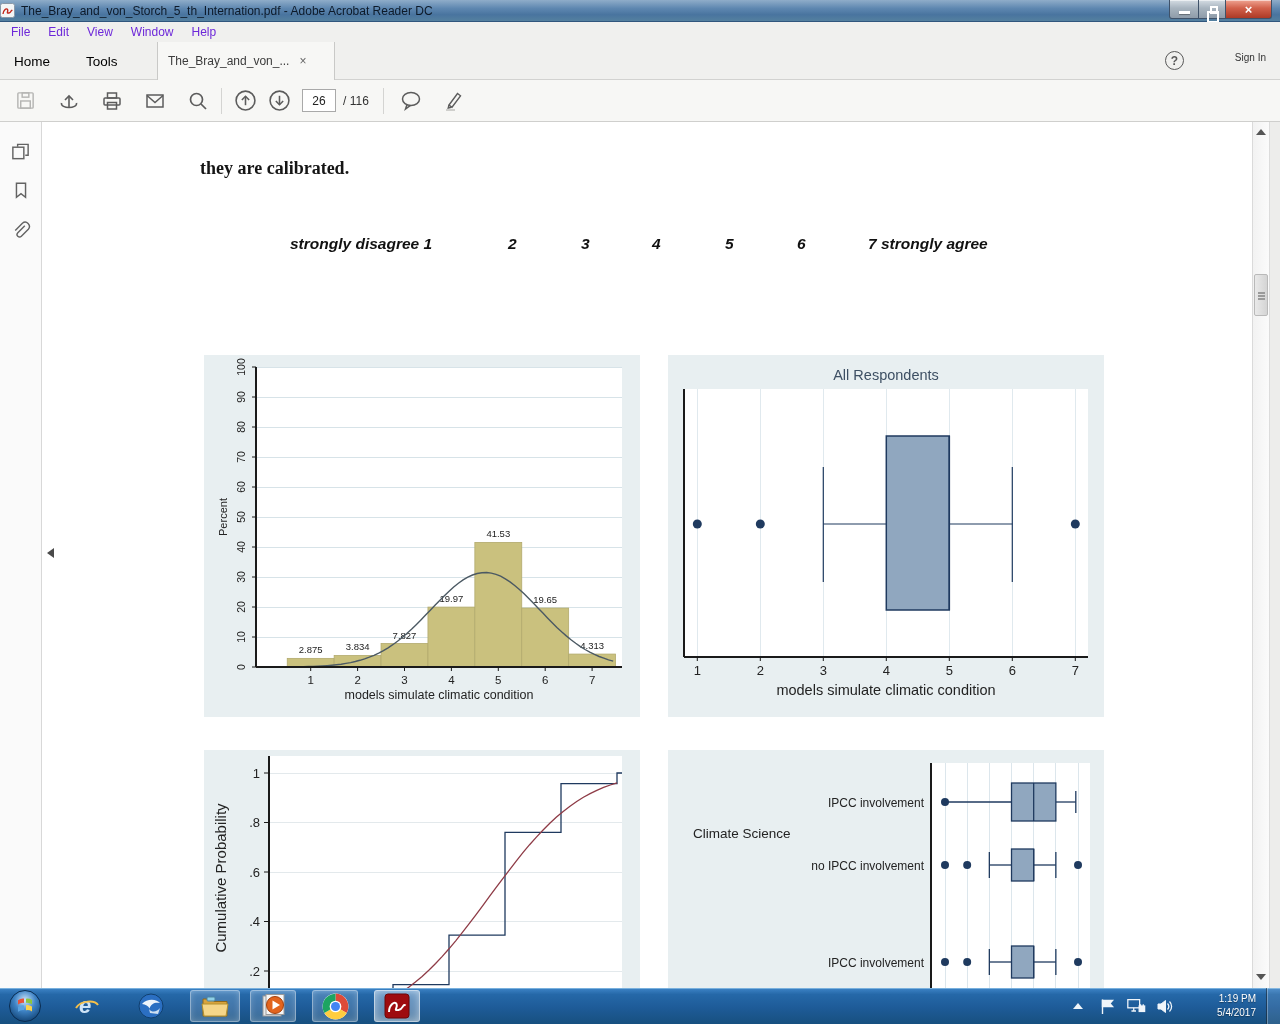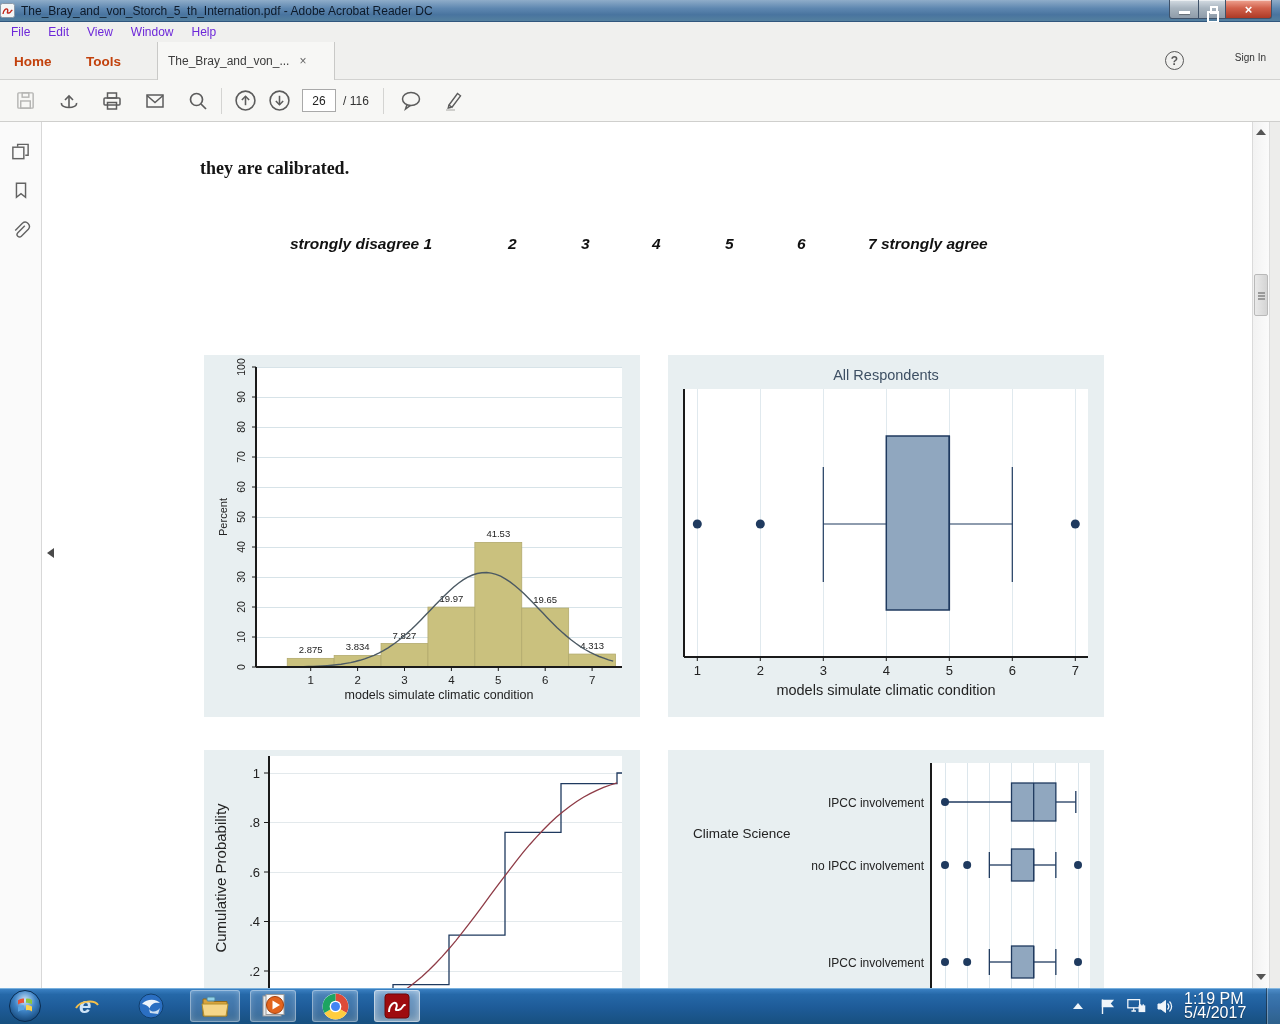--- a/index.html
+++ b/index.html
@@ -19,21 +19,21 @@
 .wbtn.close{width:47px;margin-left:-1px;border-radius:0 0 3px 0;
  background:linear-gradient(180deg,#efa492,#d2614b 45%,#ad3a26);color:#fff;font-size:13px;font-weight:bold}
 .glyph-min{width:11px;height:3px;background:#fff;margin-top:7px;box-shadow:0 1px 1px rgba(0,0,0,.35)}
 .glyph-rest{width:8px;height:8px;border:2px solid #fff;position:relative;margin-left:3px;margin-top:2px;background:transparent}
 .glyph-rest::before{content:"";position:absolute;width:8px;height:8px;border:2px solid #fff;left:-5px;top:3px;background:rgba(170,180,190,.0)}
 
 .menubar{position:absolute;left:0;top:22px;width:1280px;height:20px;background:#f0f0ee;display:flex;align-items:center;padding-left:2px}
 .menu-item{font-size:12px;color:#6d28d9;padding:6px 9px}
 
 .tabbar{position:absolute;left:0;top:42px;width:1280px;height:38px;background:#f0f0ee;border-bottom:1px solid #d2d2d0}
-.tab-plain{position:absolute;top:0;height:38px;display:flex;align-items:center;font-size:13.5px;color:#c2410c;font-weight:bold}
+.tab-plain{position:absolute;top:0;height:38px;display:flex;align-items:center;font-size:13.5px;color:#000000;font-weight:normal}
 .tab-home{left:14px}
 .tab-tools{left:86px}
 .tab-doc{position:absolute;left:157px;top:0;height:38px;width:178px;background:#f7f7f5;border-left:1px solid #c9c9c7;border-right:1px solid #c9c9c7;display:flex;align-items:center;padding:0 10px;font-size:12px;color:#3c3c3c}
 .tab-doc .tab-close{margin-left:10px;color:#666;font-size:12px}
 .help-btn{position:absolute;right:96px;top:9px;width:19px;height:19px;border:1.6px solid #585858;border-radius:50%;display:flex;align-items:center;justify-content:center;font-size:12px;font-weight:bold;color:#585858}
 .signin{position:absolute;right:14px;top:10px;font-size:10px;color:#333}
 
 .toolbar{position:absolute;left:0;top:80px;width:1280px;height:42px;background:#f7f7f5;border-bottom:1px solid #cfcfcd;display:flex;align-items:center}
 .tbtn{width:34px;height:34px;display:flex;align-items:center;justify-content:center}
 .tsep{width:1px;height:26px;background:#d4d4d2;margin:0 6px}
@@ -67,21 +67,21 @@
 
 .taskbar{position:absolute;left:0;top:988px;width:1280px;height:36px;
  background:linear-gradient(180deg,#3e85c8 0%,#2568a8 18%,#1e5b98 55%,#17507f 100%);box-shadow:inset 0 1px 0 #79b0dd}
 .tb-item{position:absolute;top:2px;height:32px;display:flex;align-items:center;justify-content:center;border-radius:3px}
 .framed{background:rgba(255,255,255,.16);border:1px solid rgba(255,255,255,.42);box-shadow:inset 0 0 6px rgba(255,255,255,.25)}
 .active-app{background:rgba(255,255,255,.32);border:1px solid rgba(255,255,255,.6);box-shadow:inset 0 0 8px rgba(255,255,255,.5)}
 .start-orb{position:absolute;left:8px;top:1px;width:34px;height:34px}
 .tray{position:absolute;right:0;top:0;height:36px;display:flex;align-items:center}
 .tray-arrow{width:0;height:0;border-left:5px solid transparent;border-right:5px solid transparent;border-bottom:6px solid #eef4f9;margin-right:14px}
 .tray-ic{width:20px;height:18px;margin-right:9px;display:flex;align-items:center;justify-content:center}
-.clock{width:72px;color:#fff;font-size:16px;text-align:left;line-height:14px;margin-right:10px;text-shadow:0 1px 1px rgba(0,0,0,.4)}
+.clock{width:72px;color:#fff;font-size:10px;text-align:right;line-height:14px;margin-right:10px;text-shadow:0 1px 1px rgba(0,0,0,.4)}
 .showdesk{width:14px;height:36px;background:rgba(255,255,255,.10);border-left:1px solid rgba(0,0,0,.45);box-shadow:inset 1px 0 0 rgba(255,255,255,.3)}
 </style>
 </head>
 <body>
 
 <div class="titlebar">
   <svg class="app-icon16" viewBox="0 0 15 15">
     <rect x="0.5" y="0.5" width="14" height="14" rx="2" fill="#f3f5f7" stroke="#8a98a8"></rect>
     <path d="M3,11 C3,7.5 6.5,4.5 7.6,6.6 C8.6,8.6 5.6,10.2 9,10 C11.2,9.8 11,6.4 12.4,7.6" stroke="#c2261b" stroke-width="1.4" fill="none"></path>
   </svg>

